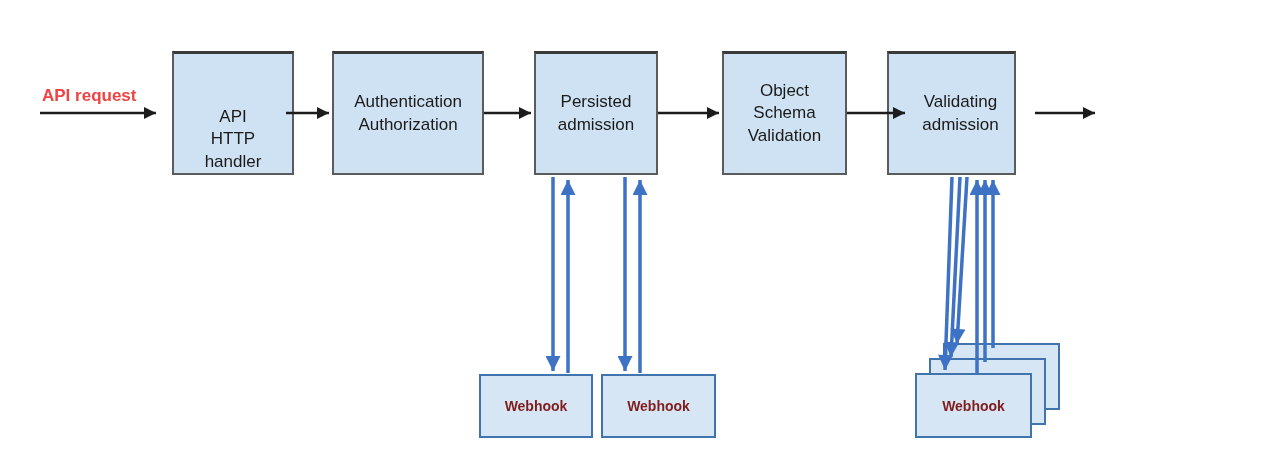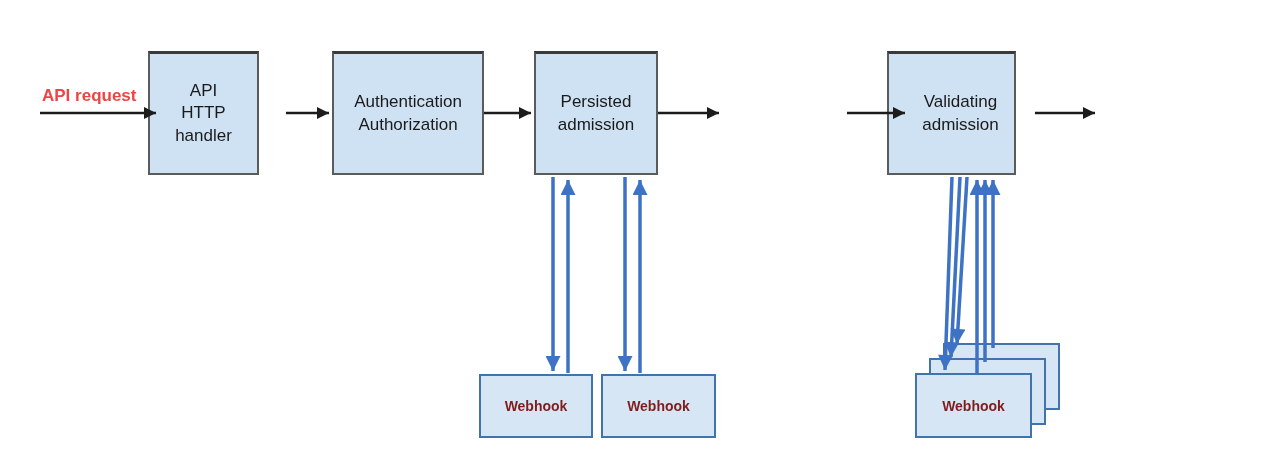--- a/index.html
+++ b/index.html
@@ -42,32 +42,37 @@
     text-align:left;z-index:2;
   }
 </style>
 </head>
 <body>
 
 <div class="canvas">
 
   <div class="api-request">API request</div>
 
-  <div class="stage" style="left:148px;width:111px;">
+  <div class="stage" style="left:172px;width:122px;align-items:flex-end;">
     <span class="lbl">API
 HTTP
 handler</span>
   </div>
   <div class="stage" style="left:332px;width:152px;">
     <span class="lbl">Authentication
 Authorization</span>
   </div>
   <div class="stage" style="left:534px;width:124px;">
     <span class="lbl">Persisted
 admission</span>
+  </div>
+  <div class="stage" style="left:722px;width:125px;">
+    <span class="lbl">Object
+Schema
+Validation</span>
   </div>
   <div class="stage" style="left:887px;width:129px;padding-left:18px;">
     <span class="lbl">Validating
 admission</span>
   </div>
 
   <div class="webhook z4" style="left:479px;top:374px;width:114px;height:64px;">
     <span class="lbl">Webhook</span>
   </div>
   <div class="webhook z4" style="left:601px;top:374px;width:115px;height:64px;">

